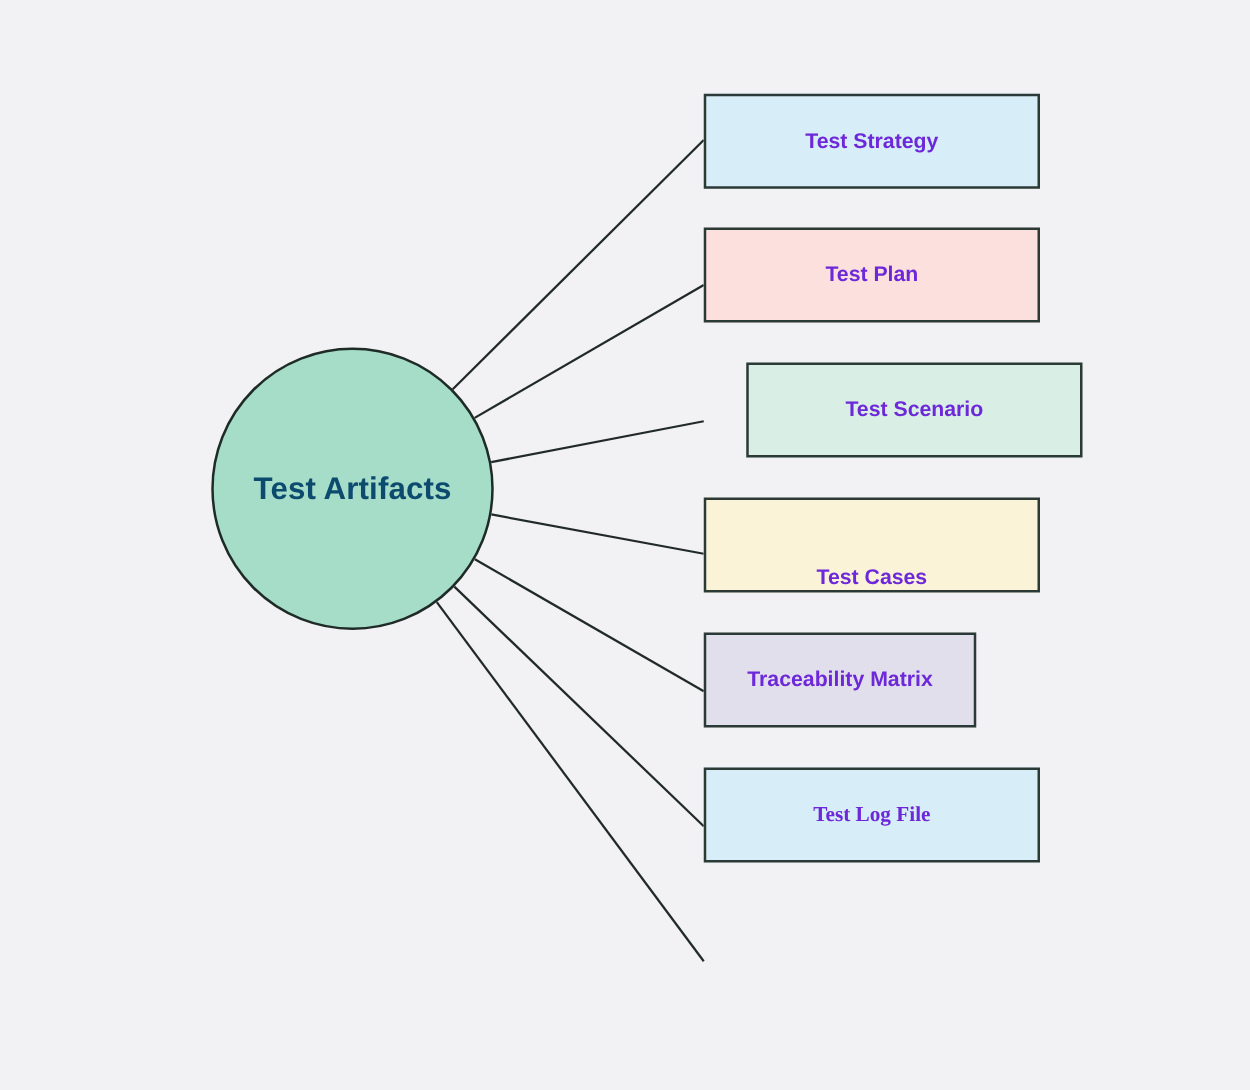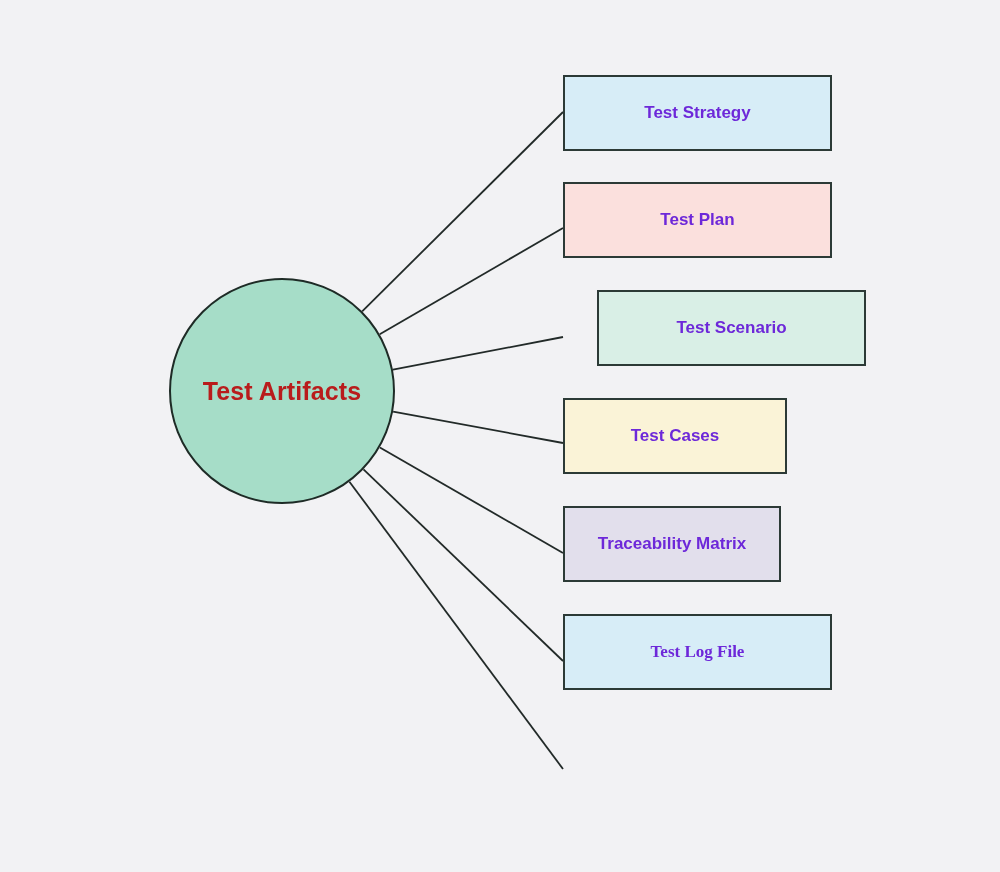--- a/index.html
+++ b/index.html
@@ -36,21 +36,21 @@
     border: 2px solid #1e2b26;
     box-sizing: border-box;
     display: flex;
     align-items: center;
     justify-content: center;
     z-index: 3;
   }
   #hub-node .hub-label {
     font-size: 25px;
     font-weight: bold;
-    color: #b91c1c;
+    color: #0c4a6e;
     letter-spacing: 0.1px;
     text-align: center;
     white-space: nowrap;
   }
   .artifact-box {
     position: absolute;
     left: 563px;
     width: 269px;
     height: 76px;
     border: 2px solid #2c3a36;
@@ -92,21 +92,21 @@
   </div>
 
   <div class="artifact-box" style="left: 563px; top: 182px; width: 269px; height: 76px; background: rgb(251, 224, 221); border-color: rgb(44, 58, 54);">
     <span class="box-label">Test Plan</span>
   </div>
 
   <div class="artifact-box" style="left: 597px; top: 290px; width: 269px; height: 76px; background: rgb(217, 239, 230); border-color: rgb(44, 58, 54);">
     <span class="box-label">Test Scenario</span>
   </div>
 
-  <div class="artifact-box" style="left: 563px; top: 398px; width: 224px; height: 76px; background: rgb(250, 243, 215); border-color: rgb(44, 58, 54);">
+  <div class="artifact-box" style="left: 563px; top: 398px; width: 269px; height: 76px; background: rgb(250, 243, 215); border-color: rgb(44, 58, 54); align-items: flex-end;">
     <span class="box-label">Test Cases</span>
   </div>
 
   <div class="artifact-box" style="left: 563px; top: 506px; width: 218px; height: 76px; background: rgb(226, 223, 236); border-color: rgb(44, 58, 54);">
     <span class="box-label">Traceability Matrix</span>
   </div>
 
   <div class="artifact-box" style="left: 563px; top: 614px; width: 269px; height: 76px; background: rgb(215, 237, 247); border-color: rgb(44, 58, 54); font-family: Liberation Serif, serif;">
     <span class="box-label">Test Log File</span>
   </div>

